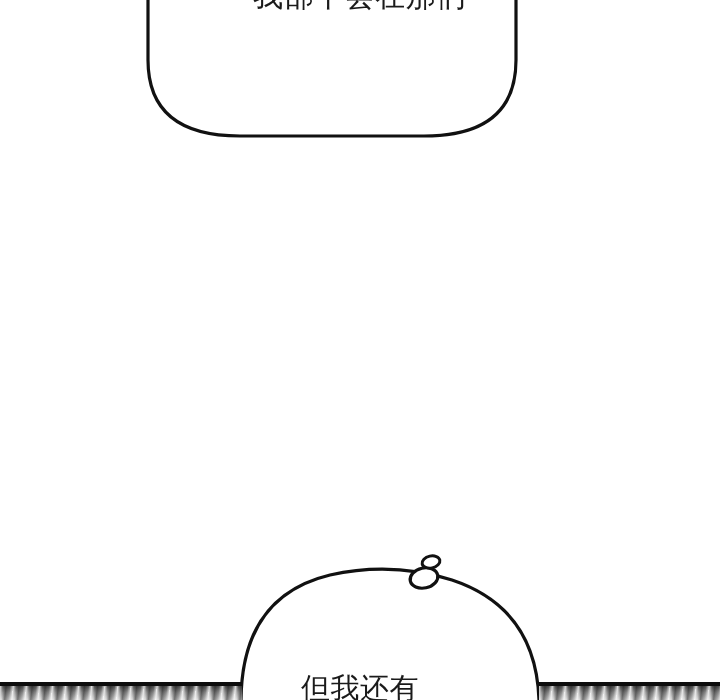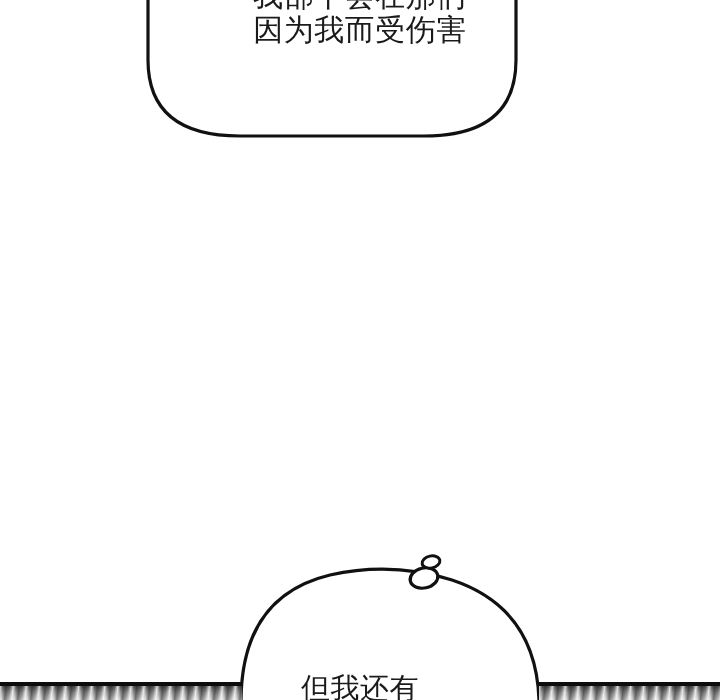--- a/index.html
+++ b/index.html
@@ -140,21 +140,20 @@
   </div>
   <div class="ground-band" id="ground-right" style="top:682px;">
     <div class="ground-rule"></div>
     <div class="ground-fill"></div>
   </div>
 
   <div class="lettering">
 
     <div class="bubble-text" id="top-bubble-text">
       <span class="line">我部下会在那们</span>
-      <span class="line">因为我而受伤害</span>
     </div>
 
     <div class="bubble-text" id="bottom-bubble-text">
       <span class="line">但我还有</span>
     </div>
 
   </div>
 
 </div>
 

